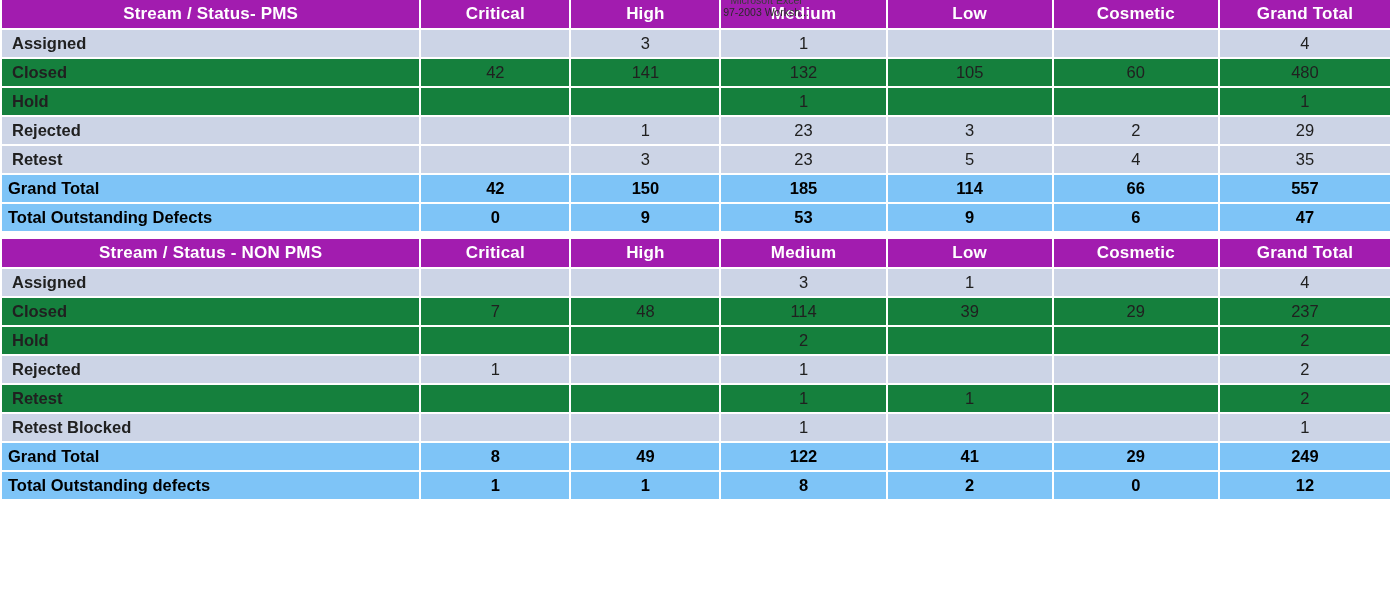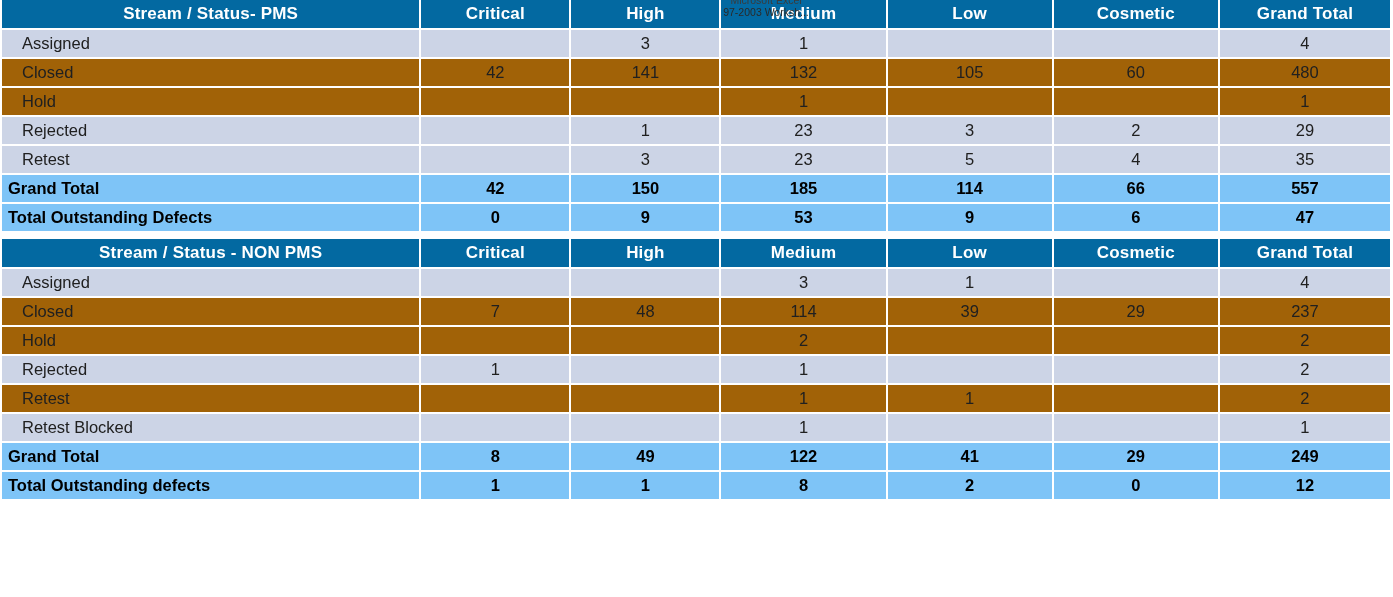--- a/index.html
+++ b/index.html
@@ -44,38 +44,38 @@
     line-height: 27px;
     border-right: 2px solid #ffffff;
     border-bottom: 2px solid #ffffff;
     overflow: hidden;
     white-space: nowrap;
   }
   .pivot-table th:last-child,
   .pivot-table td:last-child { border-right: none; }
 
   .hdr th {
-    background: #0369a1;
+    background: #a21caf;
     color: #ffffff;
     font-weight: bold;
     text-align: center;
     letter-spacing: 0.2px;
     font-size: 17px;
     height: 28px;
     line-height: 28px;
   }
 
   tbody tr.band-a td { background: #ccd4e6; }
-  tbody tr.band-b td { background: #a16207; }
+  tbody tr.band-b td { background: #15803d; }
 
   tbody td.rowlabel {
     text-align: left;
-    padding-left: 20px;
+    padding-left: 10px;
     color: #202020;
-    font-weight: normal;
+    font-weight: bold;
   }
   tbody td.num {
     text-align: center;
     color: #202020;
   }
 
   tr.totalrow td {
     background: #7ec4f7 !important;
     font-weight: bold;
     color: #000000;

